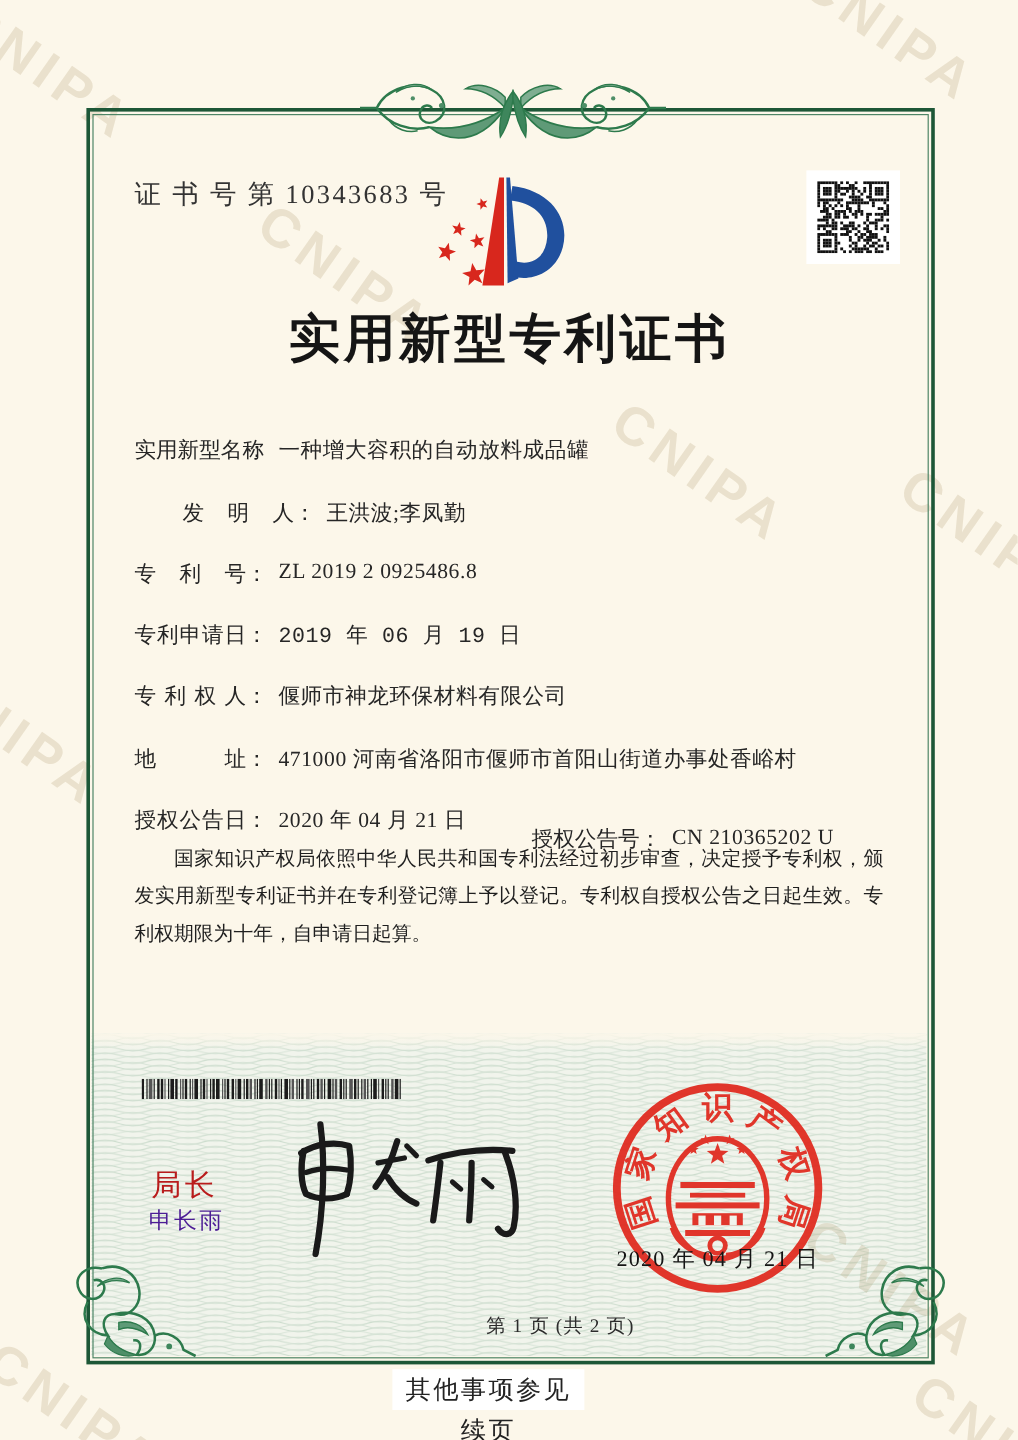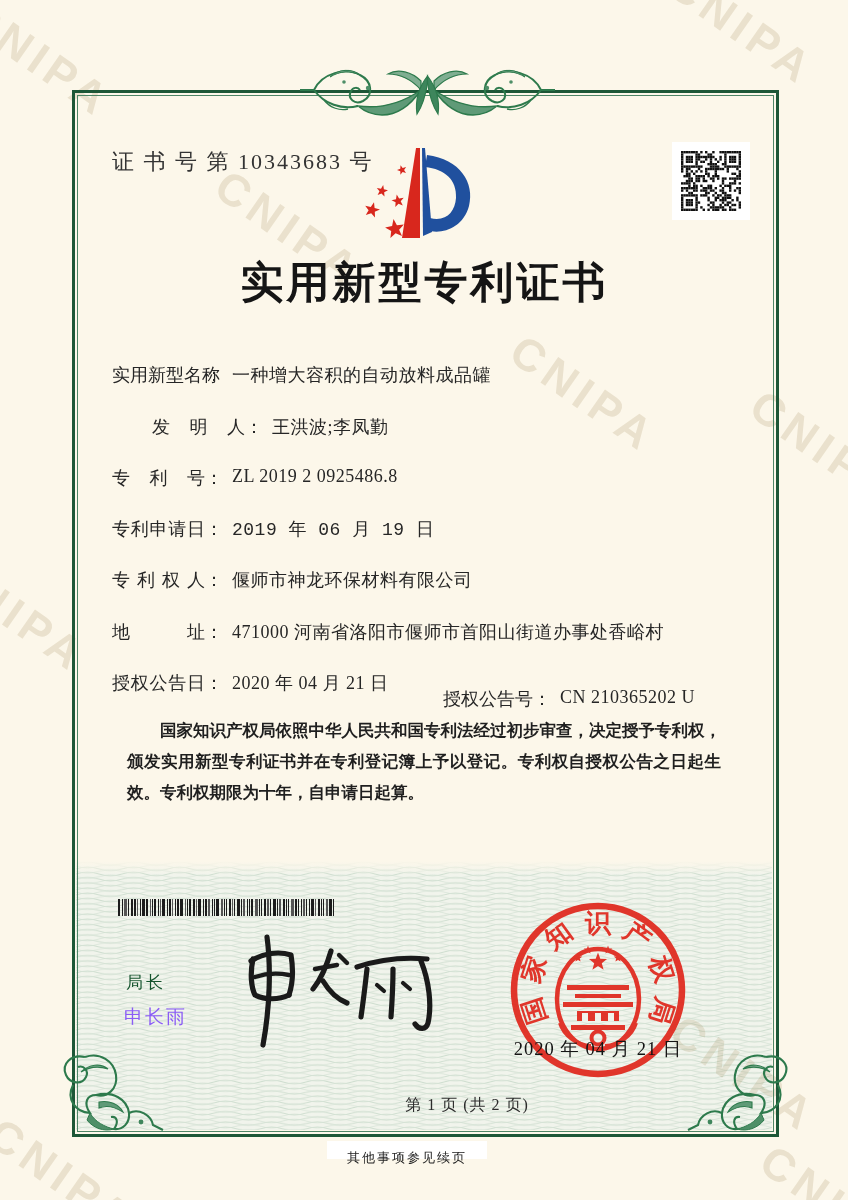--- a/index.html
+++ b/index.html
@@ -25,35 +25,35 @@
          font-size:43px;font-weight:700;letter-spacing:3px;color:#151515;z-index:4;}
   
   .row{position:absolute;left:112px;width:650px;font-size:18px;color:#262626;z-index:4;white-space:nowrap;}
   .lab{display:inline-block;width:93px;text-align:justify;text-align-last:justify;vertical-align:top;}
   .colon{display:inline-block;vertical-align:top;}
   .val{display:inline-block;margin-left:9px;letter-spacing:0.5px;vertical-align:top;}
   .pair2{position:absolute;left:331px;top:16px;white-space:nowrap;}
   
   .paras{position:absolute;left:112px;top:700px;width:624px;font-size:16.5px;
          line-height:31px;color:#1f1f1f;z-index:4;text-align:justify;}
-  .paras p{margin:15px;text-indent:2em;font-weight:bold;}
+  .paras p{margin:0;text-indent:2em;}
   
   .barcode{position:absolute;left:118px;top:899px;z-index:4;}
   
-  .sig-title{position:absolute;left:126px;top:971px;font-size:17px;color:#14532d;z-index:4;letter-spacing:3px;}
-  .sig-name{position:absolute;left:124px;top:1004px;font-size:19px;color:#8b5cf6;z-index:4;letter-spacing:2px;}
+  .sig-title{position:absolute;left:126px;top:971px;font-size:25px;color:#b91c1c;z-index:4;letter-spacing:3px;}
+  .sig-name{position:absolute;left:124px;top:1004px;font-size:19px;color:#4c1d95;z-index:4;letter-spacing:2px;}
   .sig-svg{position:absolute;left:235px;top:925px;z-index:5;}
   
   .seal{position:absolute;left:503px;top:895px;z-index:5;opacity:0.93;}
   .seal-date{position:absolute;left:503px;top:1036px;width:190px;text-align:center;
              font-size:18.5px;color:#141414;z-index:6;letter-spacing:1px;white-space:nowrap;}
   .page-info{position:absolute;left:72px;top:1095px;width:790px;text-align:center;
              font-size:16px;color:#2c2c2c;z-index:4;letter-spacing:1px;}
-  .footer-box{position:absolute;left:327px;top:1141px;width:160px;height:18px;background:#ffffff;
-              text-align:center;line-height:34px;font-size:13px;letter-spacing:2px;color:#222;z-index:4;}
+  .footer-box{position:absolute;left:327px;top:1141px;width:160px;height:34px;background:#ffffff;
+              text-align:center;line-height:34px;font-size:21px;letter-spacing:2px;color:#222;z-index:4;}
   .ornament-top{position:absolute;left:300px;top:60px;z-index:6;}
   .corner-fl{position:absolute;z-index:6;}
 </style>
 </head>
 <body>
 
 <div id="wm-layer">
     <span class="wm" style="left: -15px; top: -10px; font-size: 45px;">CNIPA</span>
     <span class="wm" style="left: 235px; top: 160px; font-size: 45px;">CNIPA</span>
     <span class="wm" style="left: 688px; top: -42px; font-size: 45px;">CNIPA</span>

